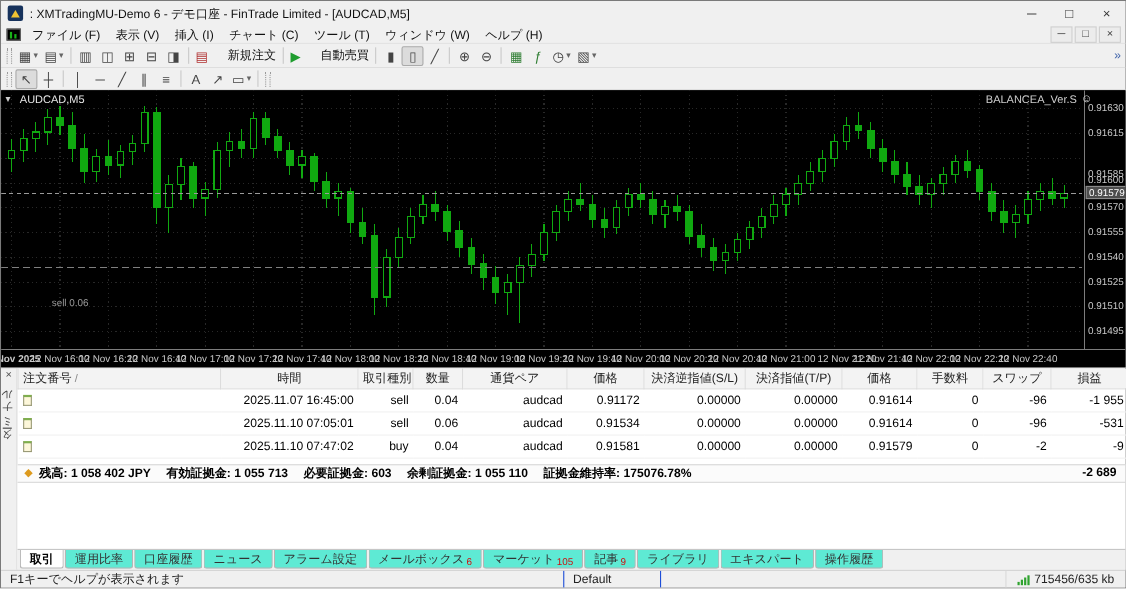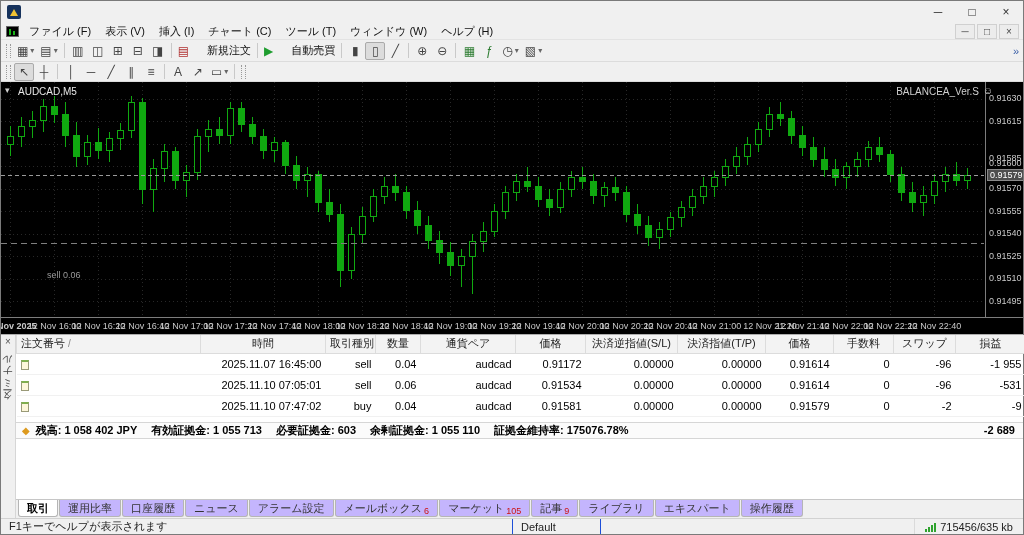--- a/index.html
+++ b/index.html
@@ -62,40 +62,41 @@
   td.num{text-align:right}
   td.cell-first{text-align:left}
   .doc-icon{display:inline-block;width:8px;height:10px;background:#fdf7da;border:1px solid #9a9a78;border-top:2px solid #7fae4e;vertical-align:middle}
   .term-gap{height:5px}
   .balance-row{height:17px;flex:none;display:flex;align-items:center;padding:0 8px 0 6px;gap:4px;background:#fbfbfb;border-top:1px solid #d6d6d6;border-bottom:1px solid #d6d6d6;font-weight:bold;font-size:11px}
   .balance-icon{color:#dd9a1e;font-size:10px;margin-right:2px}
   .balance-seg{margin-right:14px;white-space:nowrap}
   .balance-profit{margin-left:auto;white-space:nowrap}
   .term-filler{flex:1;background:#fff}
   .term-tabs{height:19px;flex:none;display:flex;align-items:flex-start;background:#f0f0f0;border-top:1px solid #c6c6c6;padding:0 0 0 2px}
-  .term-tab{height:17px;display:flex;align-items:center;padding:0 8px;margin-right:1px;border:1px solid #b5b5b5;border-top:none;border-radius:0 0 3px 3px;background:#c4b5fd;color:#333;white-space:nowrap}
+  .term-tab{height:17px;display:flex;align-items:center;padding:0 8px;margin-right:1px;border:1px solid #b5b5b5;border-top:none;border-radius:0 0 3px 3px;background:#5eead4;color:#333;white-space:nowrap}
   .term-tab.active{background:#fff;font-weight:bold;color:#000}
   .badge{color:#cc1111;font-size:9px;margin-left:2px;position:relative;top:3px}
   
   .statusbar{height:16px;flex:none;display:flex;align-items:center;background:#f0f0f0;border-top:1px solid #d2d2d2;font-size:11px;color:#222}
   .sb-sec{height:100%;display:flex;align-items:center;padding:0 8px;border-right:1px solid #1d4ed8}
   .sb-help{width:512px}
   .sb-profile{width:88px}
   .sb-filler{flex:1;border-right:1px solid #dadada;height:100%}
   .sb-traffic{display:flex;align-items:center;gap:3px;padding:0 10px}
   .bars{display:flex;align-items:flex-end;height:10px}
   .bars span{display:inline-block;width:2px;margin-right:1px;background:#2fa32f}
 </style>
 </head>
 <body>
 
 <div id="app">
 
   <div class="titlebar">
     <div class="app-icon"></div>
+    <div class="title-text">: XMTradingMU-Demo 6 - デモ口座 - FinTrade Limited - [AUDCAD,M5]</div>
     <div class="win-controls">
       <div class="win-btn">─</div>
       <div class="win-btn">□</div>
       <div class="win-btn">×</div>
     </div>
   </div>
 
   <div class="menubar">
     <div class="child-icon"></div>
     <div id="menu-items" style="display:flex">

